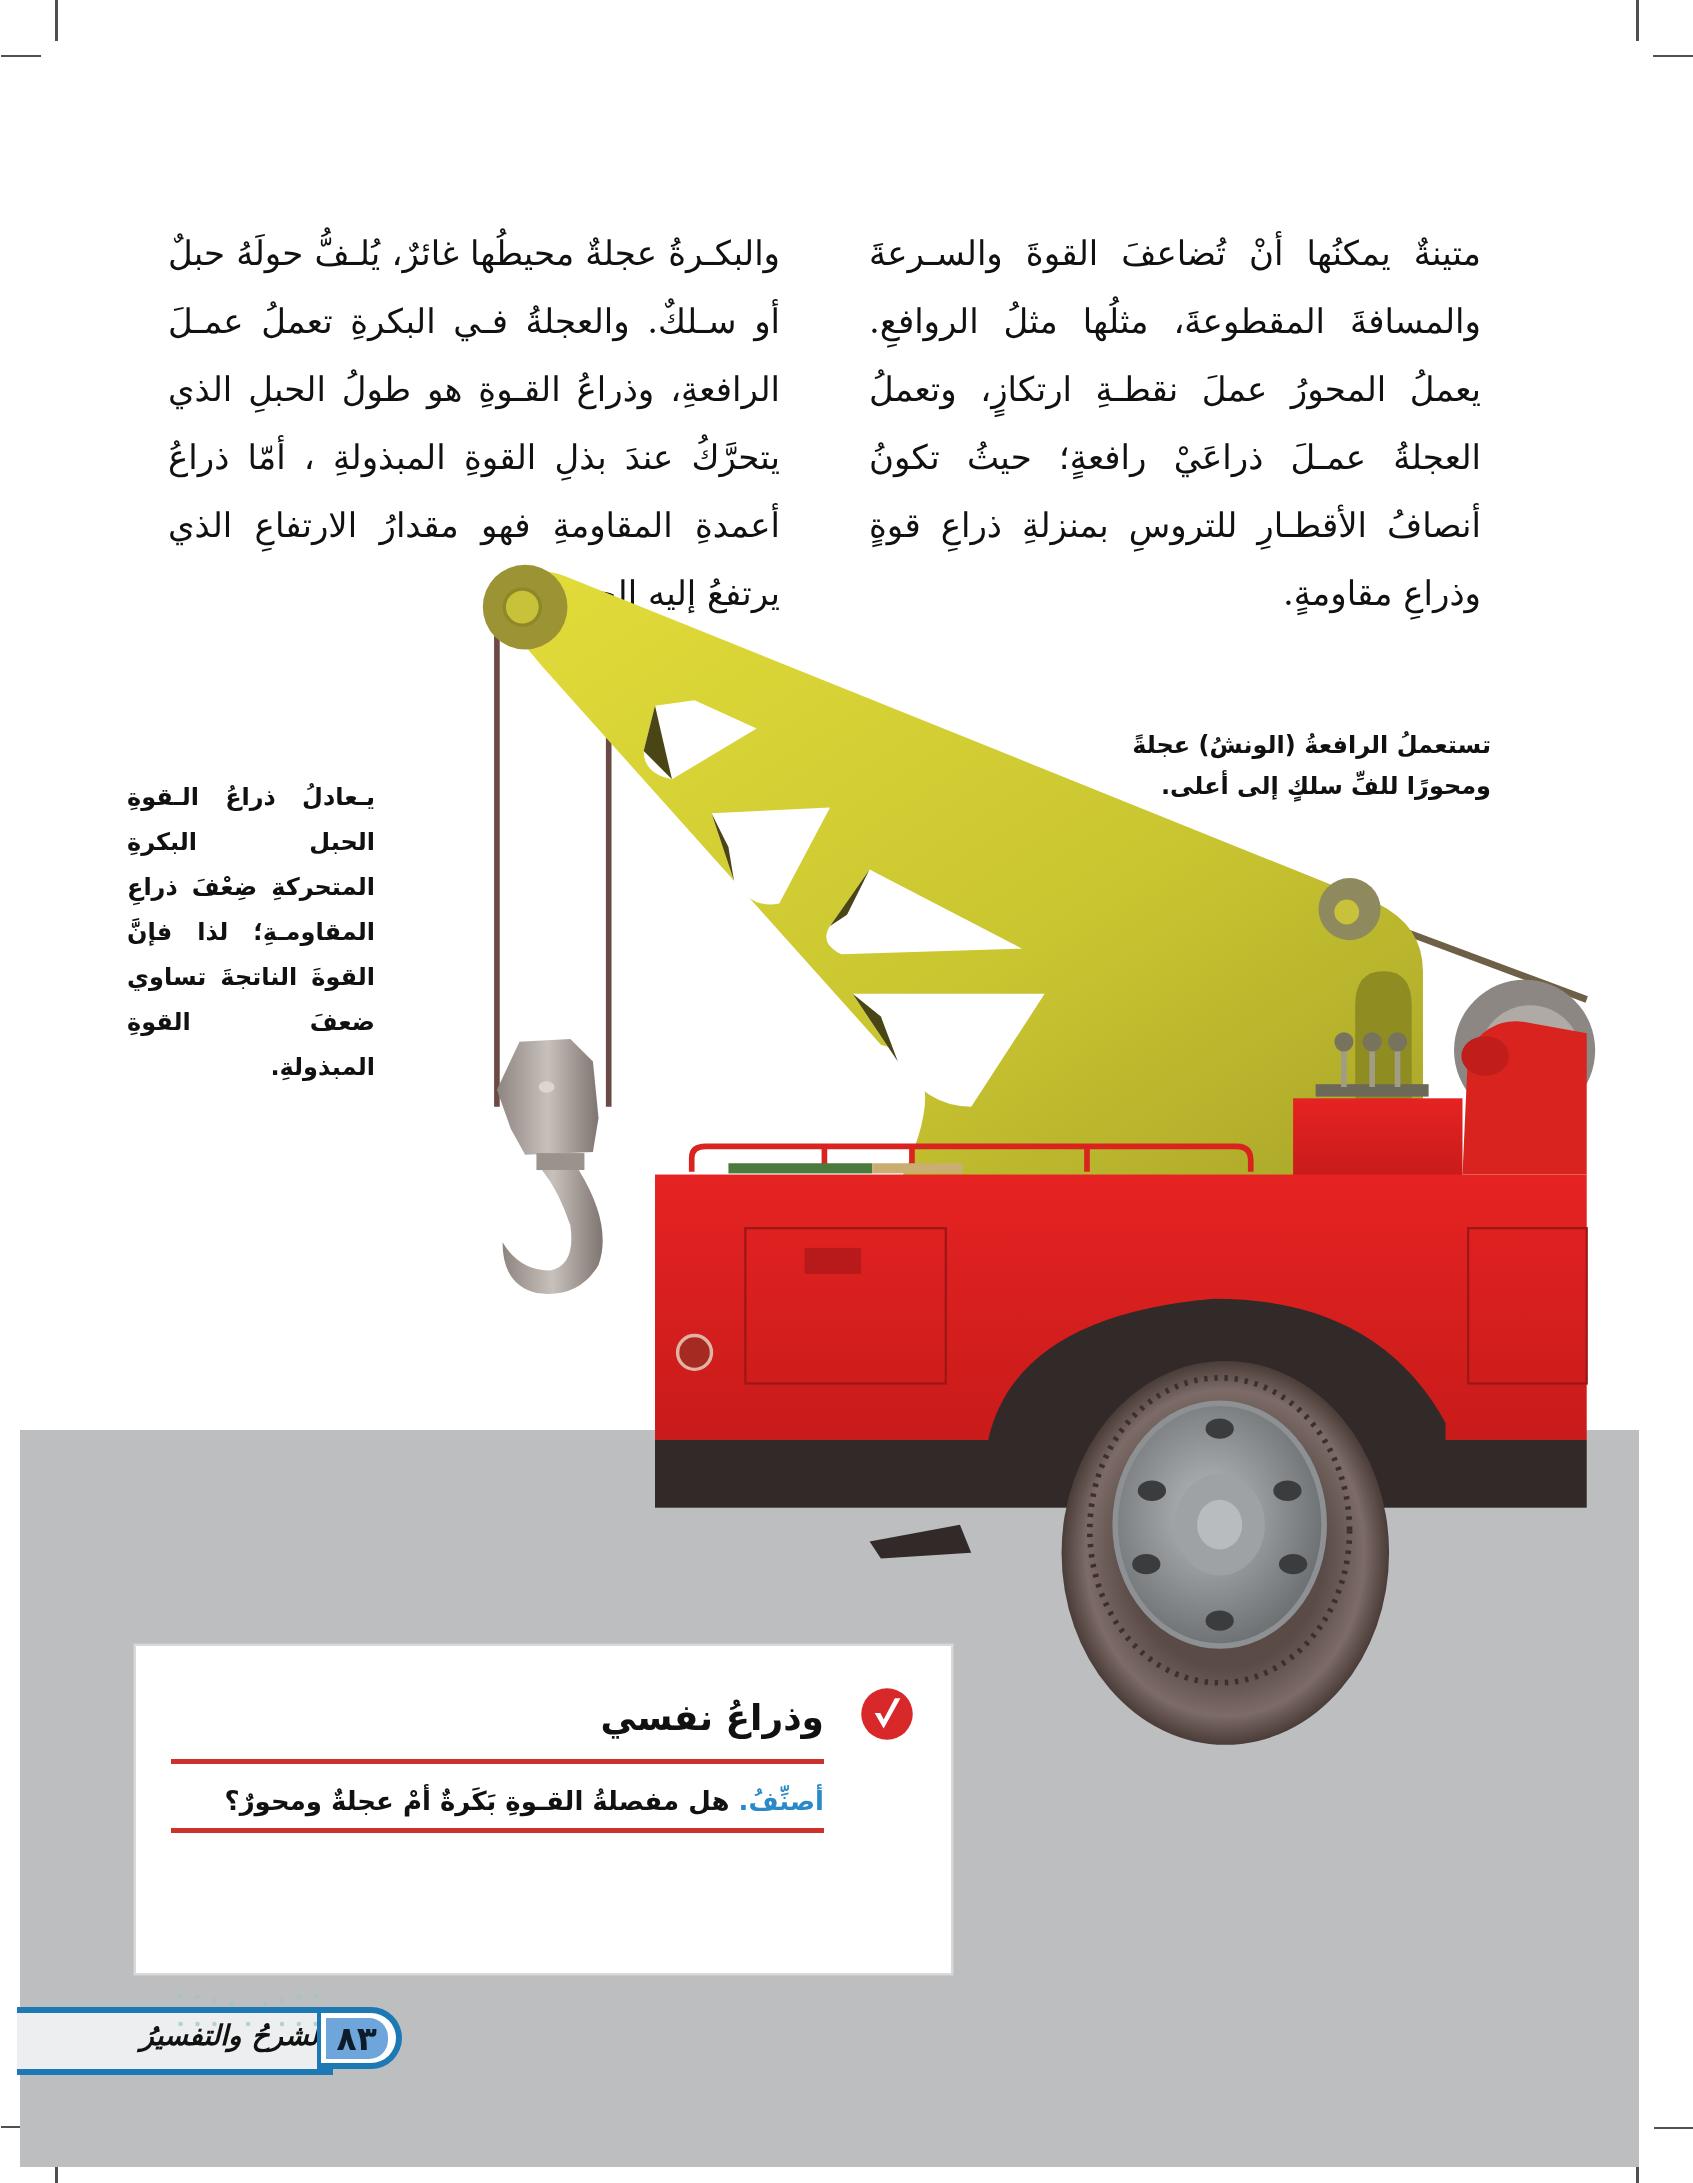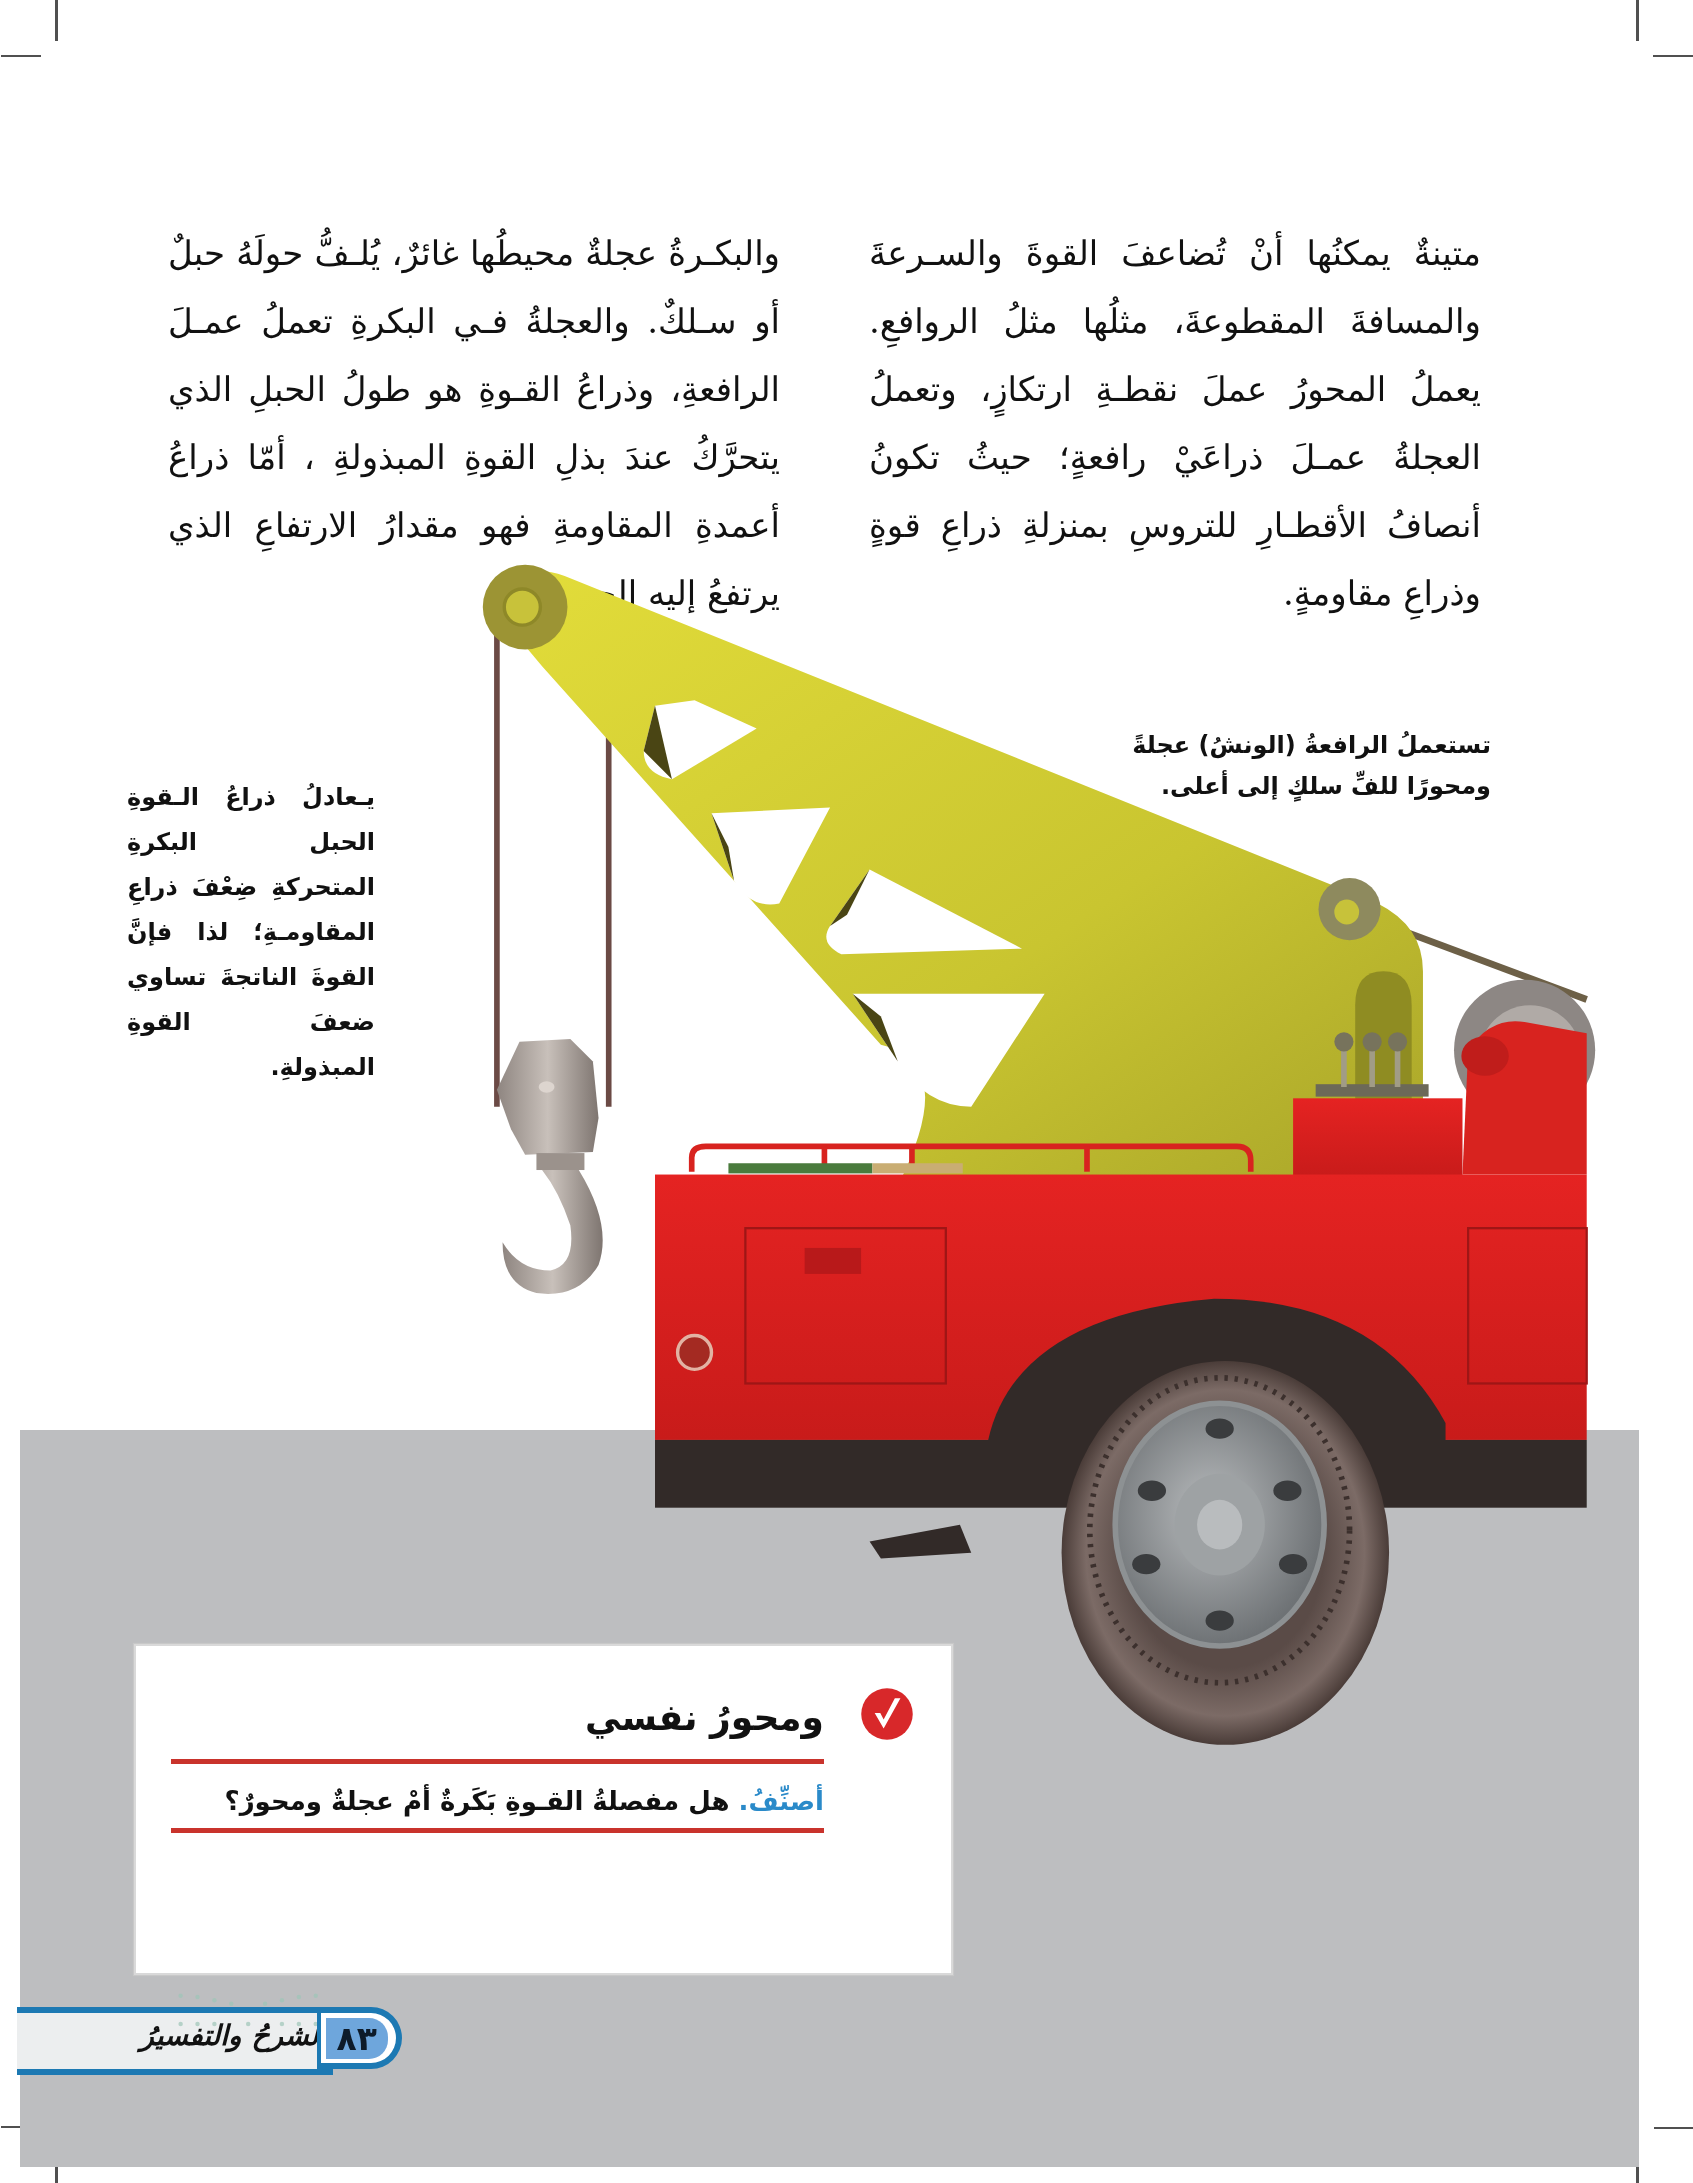--- a/index.html
+++ b/index.html
@@ -207,21 +207,21 @@
 </svg>
 
 <div class="caption" id="caption-winch">تستعملُ الرافعةُ (الونشُ) عجلةً ومحورًا للفِّ سلكٍ إلى أعلى.</div>
 <div class="caption" id="caption-pulley">يـعادلُ ذراعُ الـقوةِ الحبل البكرةِ المتحركةِ ضِعْفَ ذراعِ المقاومـةِ؛ لذا فإنَّ القوةَ الناتجةَ تساوي ضعفَ القوةِ المبذولةِ.</div>
 
 <div id="check-box">
   <svg id="check-icon" viewBox="0 0 100 100">
     <circle cx="50" cy="50" r="46" fill="#d8282a"></circle>
     <path d="M 28 48 L 44 76 L 74 22 L 64 22 L 44 60 L 38 48 Z" fill="#ffffff"></path>
   </svg>
-  <div id="check-title">ومحورُ نفسي</div>
+  <div id="check-title">وذراعُ نفسي</div>
   <div class="red-rule" id="rule-1"></div>
   <div class="q" id="q1">
     <span class="kw">أصنِّفُ.</span><span> هل مفصلةُ القـوةِ بَكَرةٌ أمْ عجلةٌ ومحورٌ؟</span>
   </div>
   <div class="red-rule" id="rule-2"></div>
 </div>
 
 <div id="footer-band">
   <div id="footer-strip">
     <span id="footer-label">الشرحُ والتفسيرُ</span>

